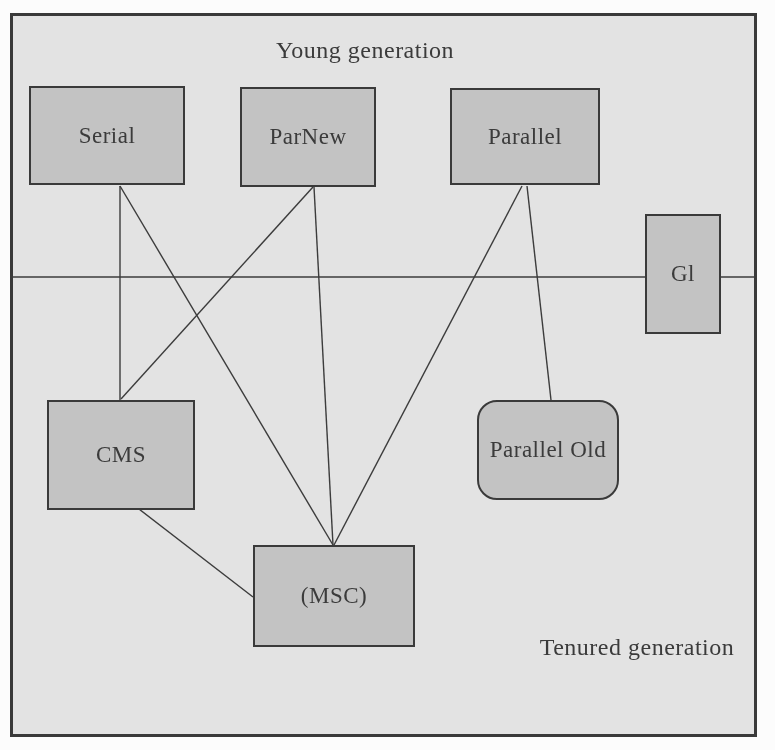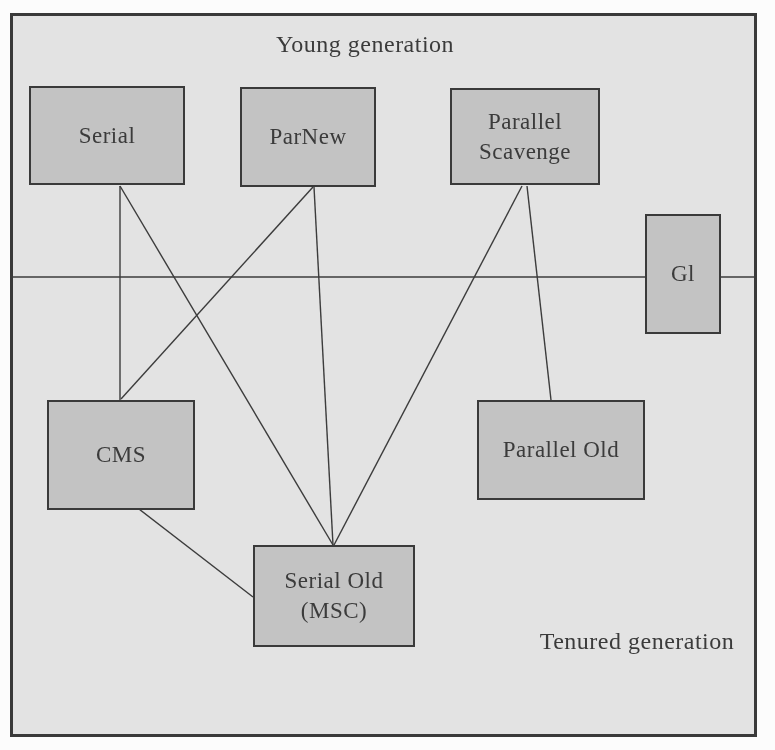--- a/index.html
+++ b/index.html
@@ -42,20 +42,21 @@
     letter-spacing: 0.5px;
   }
   .genlabel {
     position: absolute;
     z-index: 2;
     width: 300px;
     text-align: center;
     font-size: 24px;
     color: #3b3b3b;
     letter-spacing: 0.5px;
+    margin-top: 6px;
   }
   #young-label  { left: 215px; top: 31px; }
   #tenured-label{ left: 487px; top: 628px; }
 </style>
 </head>
 <body>
 
 <div id="frame"></div>
 
 <svg id="lines" xmlns="http://www.w3.org/2000/svg">
@@ -75,28 +76,26 @@
 
 <div id="boxes">
     <div class="gcbox" style="left: 29px; top: 86px; width: 156px; height: 99px;">
       <span>Serial</span>
     </div>
     <div class="gcbox" style="left: 240px; top: 87px; width: 136px; height: 100px;">
       <span>ParNew</span>
     </div>
     <div class="gcbox" style="left: 450px; top: 88px; width: 150px; height: 97px;">
       <span>Parallel</span>
-      <span>Scavenge</span>
     </div>
     <div class="gcbox" style="left: 645px; top: 214px; width: 76px; height: 120px;">
       <span>Gl</span>
     </div>
     <div class="gcbox" style="left: 47px; top: 400px; width: 148px; height: 110px;">
       <span>CMS</span>
     </div>
-    <div class="gcbox" style="left: 477px; top: 400px; width: 168px; height: 100px;">
+    <div class="gcbox" style="left: 477px; top: 400px; width: 142px; height: 100px; border-radius: 20px;">
       <span>Parallel Old</span>
     </div>
     <div class="gcbox" style="left: 253px; top: 545px; width: 162px; height: 102px;">
-      <span>Serial Old</span>
       <span>(MSC)</span>
     </div>
   </div>
 
 </body></html>

